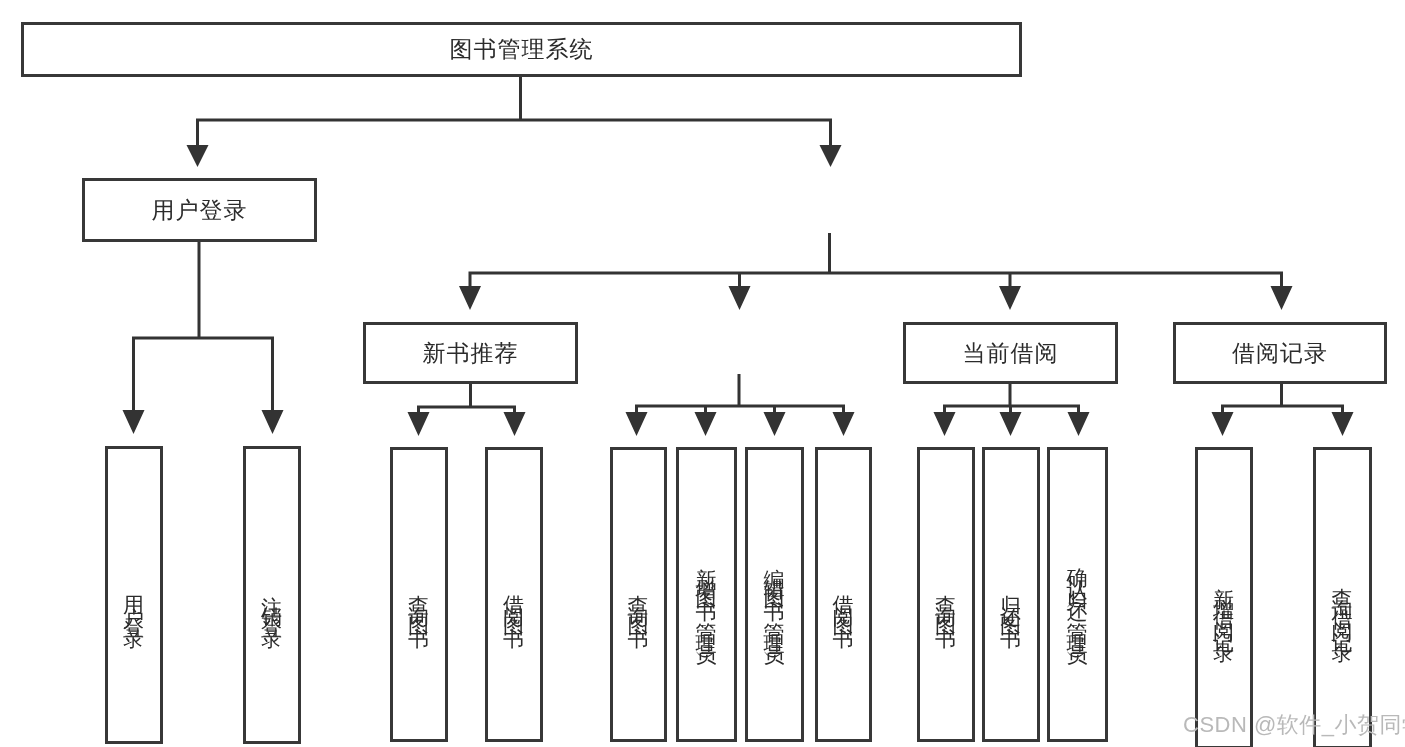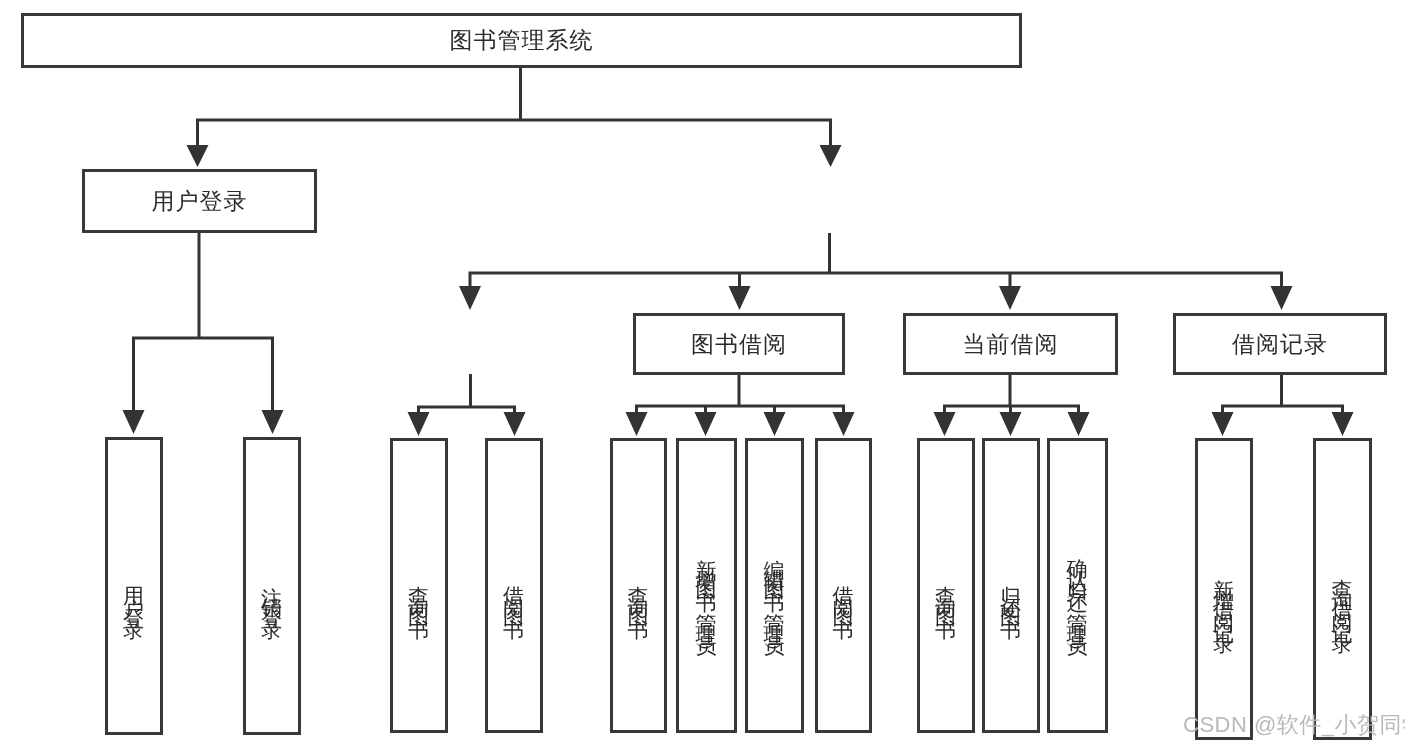--- a/index.html
+++ b/index.html
@@ -11,20 +11,21 @@
     overflow:hidden;
   }
   .wires { position:absolute; left:0; top:0; width:1405px; height:747px; pointer-events:none; }
   .box {
     position:absolute;
     box-sizing:border-box;
     background:#ffffff;
     border:3px solid #383838;
     display:flex; align-items:center; justify-content:center;
     color:#2b2b2b;
+    margin-top:9px;
   }
   .hlbl { font-size:23px; letter-spacing:1px; white-space:nowrap; }
   .root .hlbl { font-size:23px; }
   .vbox { z-index:2; }
   .vlbl {
     writing-mode:vertical-rl;
     text-orientation:mixed;
     font-size:21px;
     letter-spacing:11px;
     line-height:1;
@@ -75,22 +76,22 @@
   </svg>
 
   <div class="box root" style="left:21px;top:13px;width:1001px;height:55px">
     <span class="hlbl">图书管理系统</span>
   </div>
 
   <div class="box" style="left:82px;top:169px;width:235px;height:64px">
     <span class="hlbl">用户登录</span>
   </div>
 
-  <div class="box" style="left:633px;top:313px;width:212px;height:62px">
-    <span class="hlbl">图书借阅</span>
+  <div class="box" style="left:363px;top:313px;width:215px;height:62px">
+    <span class="hlbl">新书推荐</span>
   </div>
   <div class="box" style="left:903px;top:313px;width:215px;height:62px">
     <span class="hlbl">当前借阅</span>
   </div>
   <div class="box" style="left:1173px;top:313px;width:214px;height:62px">
     <span class="hlbl">借阅记录</span>
   </div>
 
   <div class="box vbox" style="left:105px;top:437px;width:58px;height:298px">
     <span class="vlbl">用户登录</span>

